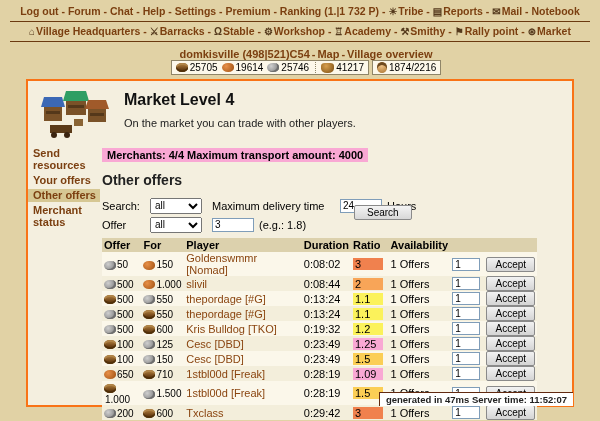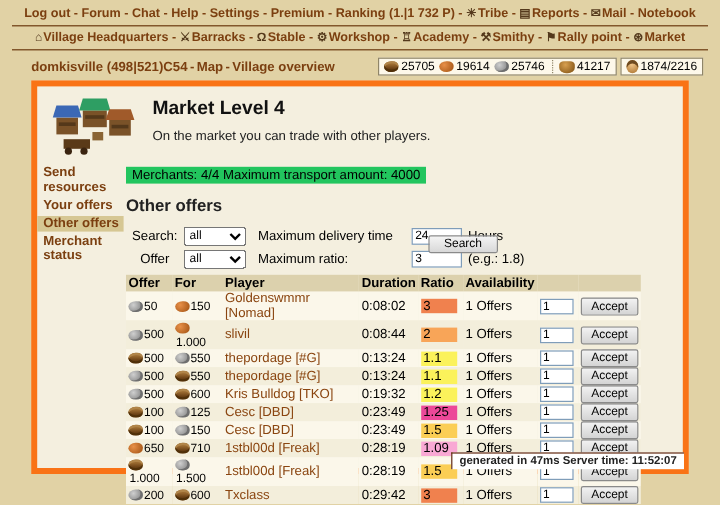--- a/index.html
+++ b/index.html
@@ -10,56 +10,56 @@
   
   .topnav, .buildnav { text-align:center; font-size:10.5px; font-weight:bold; color:#7b3f10; white-space:nowrap; }
   .topnav { padding-top:5px; }
   .buildnav { padding-top:3px; }
   .nav-item { color:#7b3f10; cursor:pointer; }
   .nav-item + .nav-item::before { content:" - "; color:#7b3f10; cursor:default; }
   .nav-icon { font-size:10px; color:#54391c; margin-right:1px; }
   .rule { border:0; border-top:1px solid #6b3a10; margin:4px 10px 0 10px; }
 
   
-  .village-row { display:flex; justify-content:space-between; align-items:center; padding:6px 14px 4px 26px; }
+  .village-row { display:flex; justify-content:space-between; align-items:center; padding:6px 14px 4px 26px;flex-direction:column; }
   .village-line { font-size:11px; font-weight:bold; color:#7b3f10; white-space:nowrap; }
   .village-line .sep { padding:0 2px; }
   .res-boxes { display:flex; gap:3px; align-items:center; }
   .res-box { display:flex; align-items:center; gap:4px; border:1px solid #8f8568; background:#fdf8ea; padding:1px 4px; font-size:10px; }
   .res-pair { display:flex; align-items:center; gap:2px; }
   .res-pair.div { border-left:1px dotted #8f8568; padding-left:5px; margin-left:2px; }
 
   
   .res { display:inline-block; width:12px; height:9px; border-radius:55% 45% 50% 55%; vertical-align:middle; }
   .res[data-res="wood"]  { background:linear-gradient(180deg,#9a6a30 30%,#6a4015 70%); box-shadow:inset 0 -2px 0 #503009, inset 0 2px 0 #b08448; }
   .res[data-res="clay"]  { background:radial-gradient(circle at 35% 35%, #e89048, #b05f1e 75%); }
   .res[data-res="iron"]  { background:radial-gradient(circle at 35% 35%, #cfcfcf, #878787 75%); box-shadow:inset -2px -1px 0 #6e6e6e; }
   .res[data-res="storage"] { background:radial-gradient(circle at 40% 30%, #d8a050, #8d5d1c 80%); width:13px; height:10px; border-radius:30% 30% 45% 45%; }
   .res[data-res="pop"] { background:radial-gradient(circle at 45% 35%, #f0c488, #b57f3c 80%); width:10px; height:11px; border-radius:50%; box-shadow:inset 0 3px 0 #6e4a20; }
 
   
-  .content-box { position:relative; margin:0 26px; height:328px; border:5px solid #f97316; background:#f4efdf; }
+  .content-box { position:relative; margin:0 26px; height:328px; border:2px solid #f97316; background:#f4efdf; }
   .cb-header { display:flex; align-items:flex-start; padding:8px 8px 2px 8px; }
   .market-img { width:74px; height:52px; flex:0 0 auto; }
   .cb-titles { margin-left:14px; padding-top:2px; }
   .cb-title { font-size:16px; font-weight:bold; color:#111; }
   .cb-sub { font-size:11px; color:#222; margin-top:8px;text-align:right; }
 
   .cb-body { display:flex; align-items:flex-start; }
   .sidebar { width:72px; flex:0 0 auto; padding-top:4px; }
   .side-item { font-size:11px; font-weight:bold; color:#7b3f10; padding:0 2px 1px 5px; line-height:12px; margin-bottom:2px; cursor:pointer; }
   .side-item.active { background:#d6c793; }
   .main-col { flex:1; padding:2px 26px 0 2px; }
 
-  .merchants-bar { display:inline-block; background:#22c55e; font-size:11px; font-weight:normal; padding:1px 5px; margin:0 0 4px 0; }
+  .merchants-bar { display:inline-block; background:#f9a8d4; font-size:11px; font-weight:bold; padding:1px 5px; margin:0 0 4px 0; }
   .section-title { font-size:14px; font-weight:bold; color:#222; margin:6px 0 8px 0; }
 
   .filters { position:relative; font-size:11px; margin-bottom:4px; }
   .f-row { display:flex; align-items:center; height:19px; }
-  .f-label1 { width:48px;text-align:center; }
+  .f-label1 { width:48px; }
   .f-sel { width:52px; font-size:10px; height:16px; margin-right:10px; }
   .f-label2 { width:128px; }
   .f-input { width:42px; height:14px; font-size:10px; border:1px solid #7f9db9; background:#fff; padding:0 2px; margin-right:5px; }
   .f-suffix { font-size:11px; }
   .search-btn { position:absolute; left:252px; top:9px; font-size:10px; padding:1px 12px; background:linear-gradient(180deg,#f4f4f4,#d8d8d8); border:1px solid #8a8a8a; border-radius:2px; cursor:pointer; }
 
   .pagination { background:#f9f3e0; text-align:center; font-size:11px; font-weight:bold; padding:1px 0; width:98%; }
   .pg-current { color:#000; }
   .pg-link { color:#c06a00; margin-left:4px; cursor:pointer; }
 
@@ -163,21 +163,20 @@
         <div class="f-row">
           <span class="f-label1">Search:</span>
           <select class="f-sel"><option>all</option></select>
           <span class="f-label2">Maximum delivery time</span>
           <input class="f-input" value="24" style="">
           <span class="f-suffix">Hours</span>
         </div>
         <div class="f-row">
           <span class="f-label1">Offer</span>
           <select class="f-sel"><option>all</option></select>
-          <span class="f-label2">Maximum ratio:</span>
           <input class="f-input" value="3" style="">
           <span class="f-suffix">(e.g.: 1.8)</span>
         </div>
         <button class="search-btn">Search</button>
       </div>
 
 
       <table class="offers">
         <thead>
           <tr>
@@ -240,21 +239,21 @@
             <td class="c-ratio"><span class="ratio" style="background:#fbf25b">1.2</span></td>
             <td class="c-avail">1 Offers</td>
             <td class="c-qty"><input class="qty" value="1" style=""></td>
             <td class="c-acc"><button class="accept">Accept</button></td>
           </tr>
           <tr class="r-even">
             <td class="c-offer"><span class="res" data-res="wood"></span><span class="amt">100</span></td>
             <td class="c-for"><span class="res" data-res="iron"></span><span class="amt">125</span></td>
             <td class="c-player"><a href="#" class="plink">Cesc [DBD]</a></td>
             <td class="c-dur">0:23:49</td>
-            <td class="c-ratio"><span class="ratio" style="background:#ec4899">1.25</span></td>
+            <td class="c-ratio"><span class="ratio" style="background:#f9a8d4">1.25</span></td>
             <td class="c-avail">1 Offers</td>
             <td class="c-qty"><input class="qty" value="1" style=""></td>
             <td class="c-acc"><button class="accept">Accept</button></td>
           </tr>
           <tr class="r-odd">
             <td class="c-offer"><span class="res" data-res="wood"></span><span class="amt">100</span></td>
             <td class="c-for"><span class="res" data-res="iron"></span><span class="amt">150</span></td>
             <td class="c-player"><a href="#" class="plink">Cesc [DBD]</a></td>
             <td class="c-dur">0:23:49</td>
             <td class="c-ratio"><span class="ratio" style="background:#fbce55">1.5</span></td>

